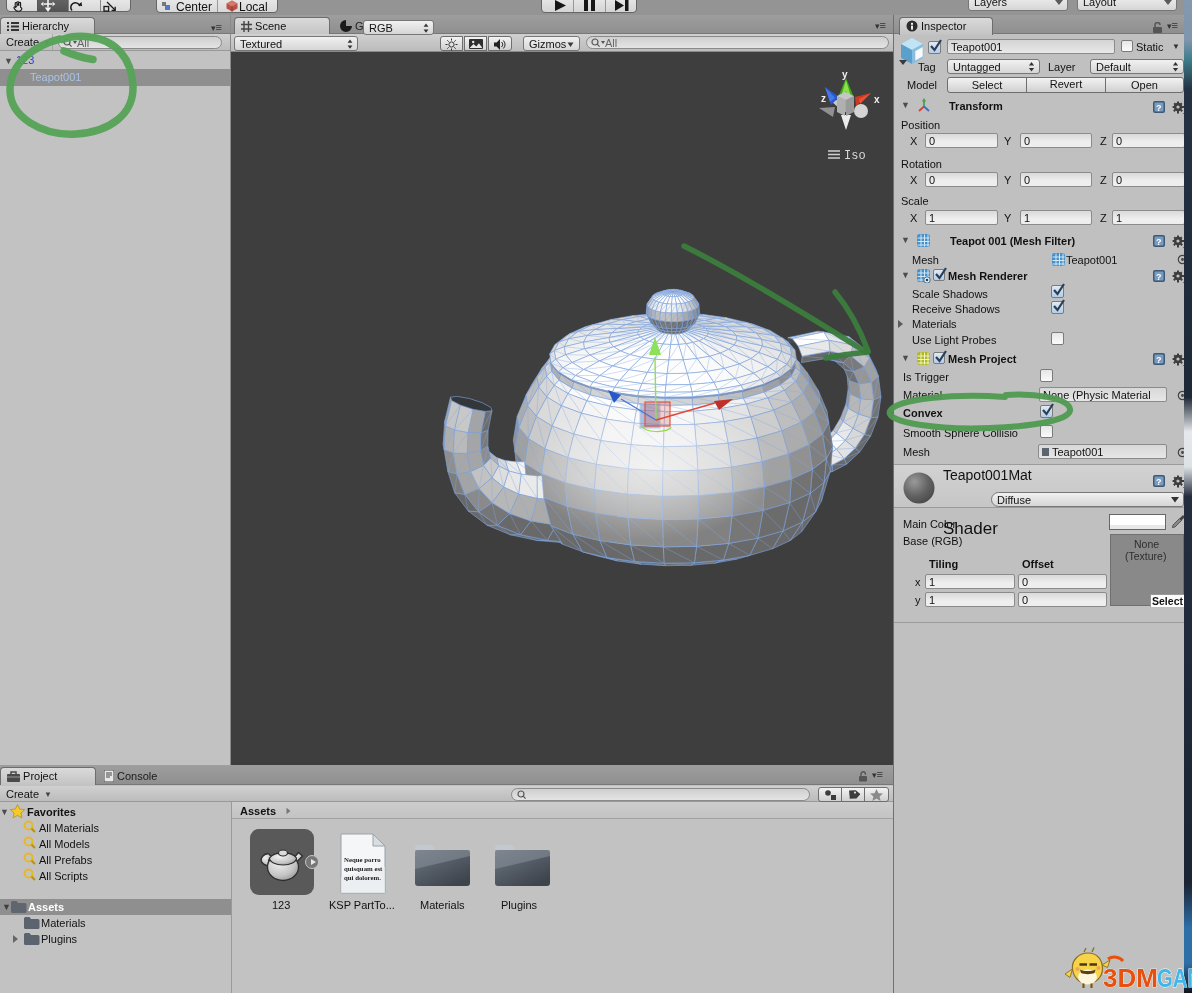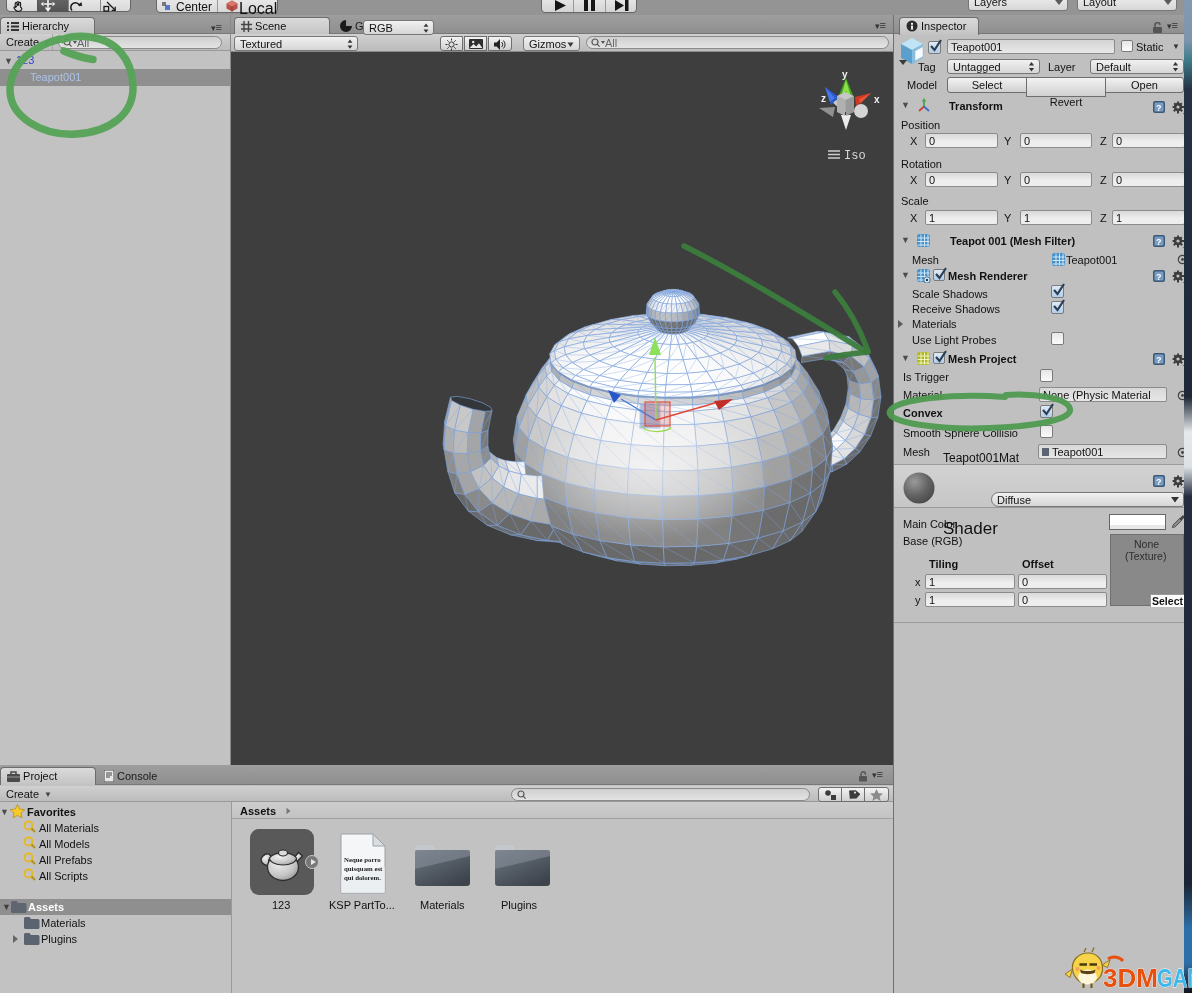--- a/index.html
+++ b/index.html
@@ -37,21 +37,21 @@
   <path d="M70.5 2 l0.6 4.2 -4.2 -1.2 z" fill="#1a1a1a"></path>
   <g stroke="#1a1a1a" fill="none" stroke-width="1.3">
    <path d="M96 2 l8 8"></path>
         <path d="M104.2 6.8 v3.6 h-3.6"></path>
         <rect x="93" y="6.5" width="4.6" height="4.6"></rect>
   </g>
  </svg>
  <div class="abs" style="left:156px;top:-18px;width:122px;height:31px;border:1px solid #666;border-radius:4px;background:linear-gradient(#fdfdfd,#d8d8d8)"></div>
  <div class="abs" style="left:217px;top:-17px;width:1px;height:29px;background:#999"></div>
  <div class="lbl" style="left:176px;top:0;font-size:12px">Center</div>
- <div class="lbl" style="left:239px;top:0;font-size:16px">Local</div>
+ <div class="lbl" style="left:239px;top:0;font-size:12px">Local</div>
  <svg class="abs" style="left:162px;top:1px" width="70" height="11">
       <g>
         <rect x="0" y="1" width="4" height="4" fill="#777"></rect>
         <rect x="3" y="4" width="5" height="5" fill="#3a66c8" opacity="0.85"></rect>
       </g>
     </svg>
  <svg class="abs" style="left:225px;top:0" width="14" height="12">
       <path d="M7 0.5 l5.5 3 v5 l-5.5 3 -5.5 -3 v-5 z" fill="#b85048"></path>
       <path d="M7 0.5 l5.5 3 -5.5 3 -5.5 -3 z" fill="#d87868"></path>
       <path d="M7 6.5 v5" stroke="#7e3a32" stroke-width="1"></path>
@@ -1535,21 +1535,21 @@
   <path d="M597 99 h12 M597 102.5 h12 M597 106 h12" stroke="#cfcfcf" stroke-width="1.6"></path>
   <text x="613" y="107" font-family="Liberation Mono,monospace" font-size="12" fill="#dadada">Iso</text>
  </g>
 </svg>
 
  </div>
 </div>
 
 <div class="abs" id="insp" style="left:893px;top:15px;width:299px;height:978px;background:#c0c0c0;border-left:1px solid #707070">
  <div class="abs" style="left:0;top:0;width:299px;height:19px;background:linear-gradient(#9e9e9e,#8f8f8f);border-bottom:1px solid #777"></div>
- <div class="tab" style="left:5px;top:2px;width:80px">
+ <div class="tab" style="left:5px;top:2px;width:94px">
   <svg style="display:inline-block;vertical-align:-2px" width="12" height="12">
         <circle cx="6" cy="6" r="5.5" fill="#2c2c2c"></circle>
         <rect x="5" y="2.8" width="2" height="2" fill="#eee"></rect>
         <rect x="5" y="5.6" width="2" height="4" fill="#eee"></rect>
       </svg>
   Inspector</div>
  <div class="abs" style="left:258px;top:7px">
       <svg width="11" height="11">
         <rect x="1" y="5" width="9" height="6" rx="1" fill="#555"></rect>
         <path d="M3 5 v-2 a2.5 2.5 0 0 1 5 0" stroke="#555" stroke-width="1.5" fill="none"></path>
@@ -1580,21 +1580,21 @@
         </svg>
       </span></div>
  <div class="lbl" style="left:154px;top:46px">Layer</div>
  <div class="dd" style="left:196px;top:44px;width:94px">Default<span class="ar" style="top:0">
         <svg width="7" height="13">
           <path d="M3.5 2 l2.6 3.4 h-5.2 z M3.5 11.5 l-2.6 -3.4 h5.2 z" fill="#333"></path>
         </svg>
       </span></div>
  <div class="lbl" style="left:13px;top:64px">Model</div>
  <div class="btn" style="left:53px;top:62px;width:80px;height:16px;border-radius:3px 0 0 3px;padding-top:1px">Select</div>
- <div class="btn" style="left:132px;top:62px;width:80px;height:16px;padding-top:18px">Revert</div>
+ <div class="btn" style="left:132px;top:62px;width:80px;height:16px;padding-top:0">Revert</div>
  <div class="btn" style="left:211px;top:62px;width:79px;height:16px;border-radius:0 3px 3px 0;padding-top:1px">Open</div>
 
  <div class="hdr" style="top:80px;height:20px"></div>
  <div class="lbl" style="left:7px;top:85px;color:#4c4c4c;font-size:9px">▼</div>
  <svg class="abs" style="left:22px;top:83px" width="16" height="15">
       <g stroke-width="1.8" fill="none">
         <path d="M8 8.5 V2.5" stroke="#4aa34a"></path>
         <path d="M8 8.5 L3 13" stroke="#cc4436"></path>
         <path d="M8 8.5 L13 13" stroke="#3b6fc4"></path>
       </g>
@@ -1774,21 +1774,21 @@
  <svg class="abs" style="left:9px;top:457px" width="32" height="32">
       <defs>
         <radialGradient id="sph" cx="0.35" cy="0.3" r="0.9">
           <stop offset="0" stop-color="#9a9a9a"></stop>
           <stop offset="0.5" stop-color="#636363"></stop>
           <stop offset="1" stop-color="#3e3e3e"></stop>
         </radialGradient>
       </defs>
       <circle cx="16" cy="16" r="15.5" fill="url(#sph)"></circle>
     </svg>
- <div class="lbl" style="left:49px;top:436px;font-size:12px">Teapot001Mat</div>
+ <div class="lbl" style="left:49px;top:452px;font-size:14px">Teapot001Mat</div>
  <svg class="abs" style="left:258px;top:459px" width="15" height="14">
       <rect x="1" y="1" width="12" height="12" rx="2" fill="#3c5a78"></rect>
       <rect x="2.5" y="2.5" width="9" height="9" rx="1" fill="#7a9cc0"></rect>
       <text x="4" y="10.5" font-size="9" font-weight="bold" fill="#fff" font-family="Liberation Sans">?</text>
     </svg>
     <svg class="abs" style="left:277px;top:459px" width="16" height="15" viewBox="0 0 16 15">
       <g fill="#3d3d3d">
         <circle cx="7" cy="7" r="4.2"></circle>
         <g stroke="#3d3d3d" stroke-width="2">
           <path d="M7 1.6 v2 M7 10.4 v3 M1.6 7 h2 M10.4 7 h3 M3.2 3.2 l1.4 1.4 M9.4 9.4 l1.8 1.8 M10.8 3.2 l-1.4 1.4 M4.6 9.4 l-1.8 1.8"></path>

